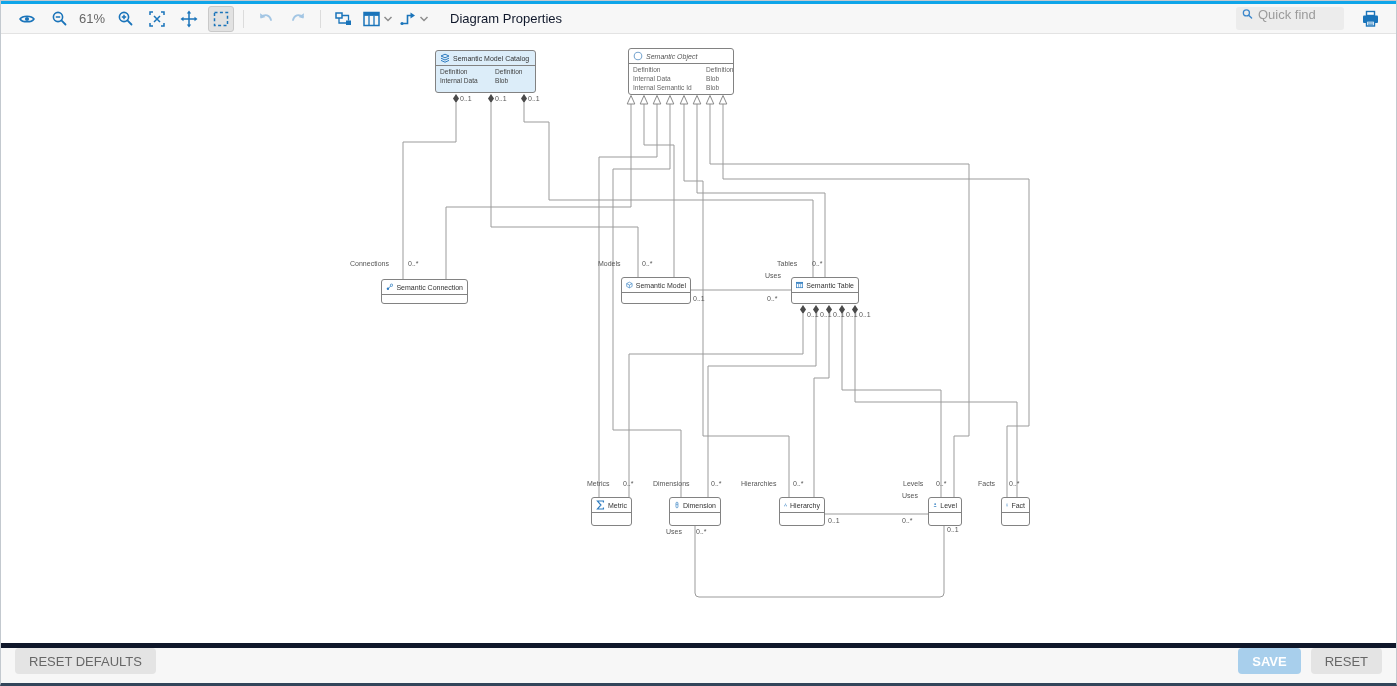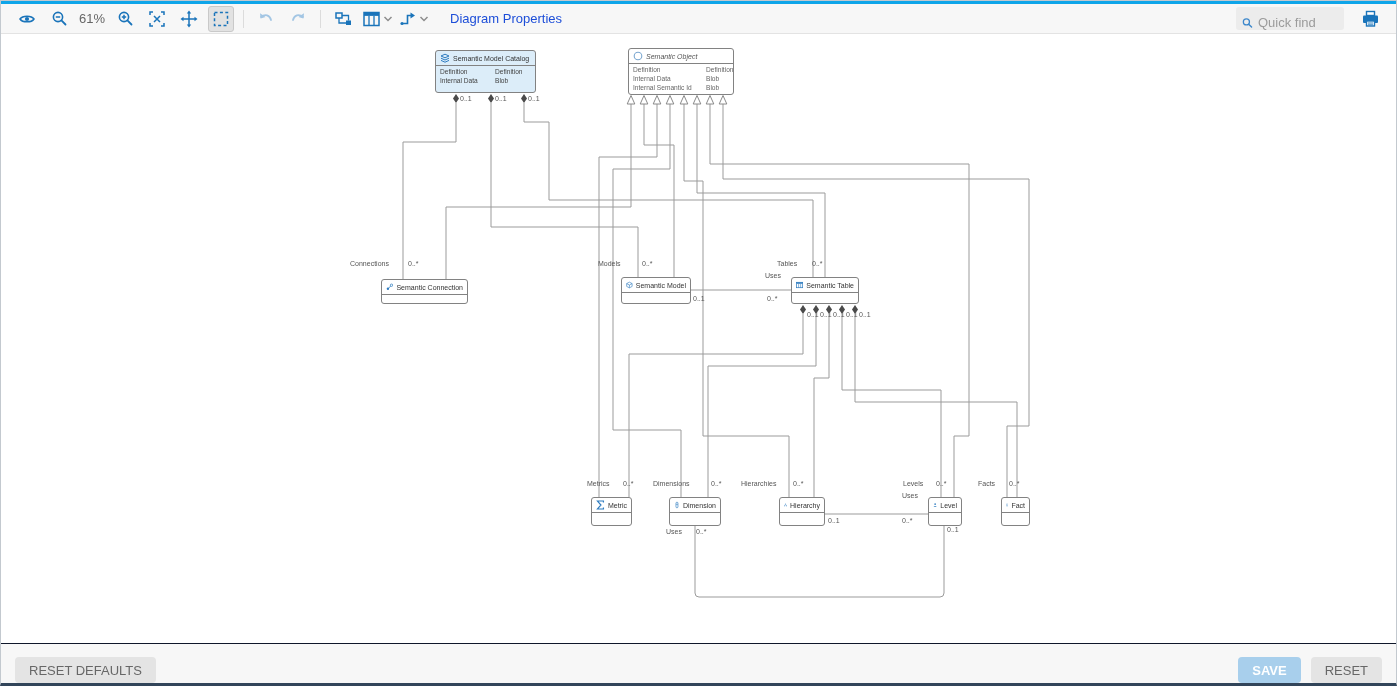--- a/index.html
+++ b/index.html
@@ -11,24 +11,24 @@
   .title { font-size:14.5px; font-weight:bold; color:#1a73b8; }
   .titlebar-spacer { flex:1; }
   .win-btn { width:22px; height:22px; display:flex; align-items:center; justify-content:center; cursor:pointer; margin-left:8px; }
 
   
   .toolbar { height:33px; background:#f7f7f7; border-top:3px solid #0ea5e9; border-bottom:1px solid #e3e3e3; display:flex; align-items:center; padding:0 10px; flex:0 0 auto; }
   .tb-btn { height:26px; min-width:26px; display:flex; align-items:center; justify-content:center; margin:0 3px; border-radius:3px; cursor:pointer; }
   .tb-btn.pressed { background:#e2e2e2; border:1px solid #c9c9c9; }
   .tb-sep { width:1px; height:18px; background:#dcdcdc; margin:0 6px; }
   .tb-zoom { font-size:13px; color:#666; margin:0 4px; }
-  .tb-label { font-size:13px; color:#1d4ed8; margin-left:18px; }
+  .tb-label { font-size:13px; color:#0f172a; margin-left:18px; }
   .tb-spacer { flex:1; }
   .chev { margin-left:2px; }
-  .quickfind { display:flex; align-items:flex-end; background:#ececec; border-radius:3px; height:23px; width:108px; padding:0 6px; margin-right:10px; }
+  .quickfind { display:flex; align-items:flex-start; background:#ececec; border-radius:3px; height:23px; width:108px; padding:0 6px; margin-right:10px; }
   .quickfind input { border:none; outline:none; background:transparent; width:80px; font-size:13px; color:#444; margin-left:5px; font-family:"Liberation Sans", sans-serif; }
   .quickfind input::placeholder { color:#9b9b9b; }
 
   
   .canvas { position:relative; flex:1; background:#fff; overflow:hidden; }
   .canvas svg.wires { position:absolute; left:0; top:0; }
   .wire { fill:none; stroke:#9b9b9b; stroke-width:1; }
   .dia { fill:#4a4a4a; stroke:none; }
   .tri { fill:#fff; stroke:#8a8a8a; stroke-width:1; }
 
@@ -37,21 +37,21 @@
   .node-title { white-space:nowrap; }
   .node-body { flex:1; padding:2px 4px; }
   .node.catalog { background:#dcedf9; }
   .node.object .node-title { font-style:italic; color:#555; }
   .attr-grid { display:grid; grid-template-columns:55px 1fr; row-gap:1px; font-size:6.6px; color:#444; line-height:8px; }
   .node.object .attr-grid { grid-template-columns:73px 1fr; color:#666; }
 
   .dlabel { position:absolute; font-size:7px; color:#555; white-space:nowrap; line-height:8px; }
 
   
-  .footer { height:40px; background:#f7f7f7; border-top:1px solid #0f172a; display:flex; align-items:flex-end; padding:0 14px; flex:0 0 auto; }
+  .footer { height:40px; background:#f7f7f7; border-top:5px solid #0f172a; display:flex; align-items:flex-start; padding:0 14px; flex:0 0 auto; }
   .btn { height:26px; border:none; border-radius:4px; font-size:13px; padding:0 14px; cursor:pointer; font-family:"Liberation Sans", sans-serif; }
   .btn.gray { background:#e4e4e4; color:#676767; }
   .btn.primary { background:#a8cfec; color:#fff; margin-right:10px;font-weight:bold; }
   .footer-spacer { flex:1; }
 </style>
 </head>
 <body>
 
 <div class="window">
 

